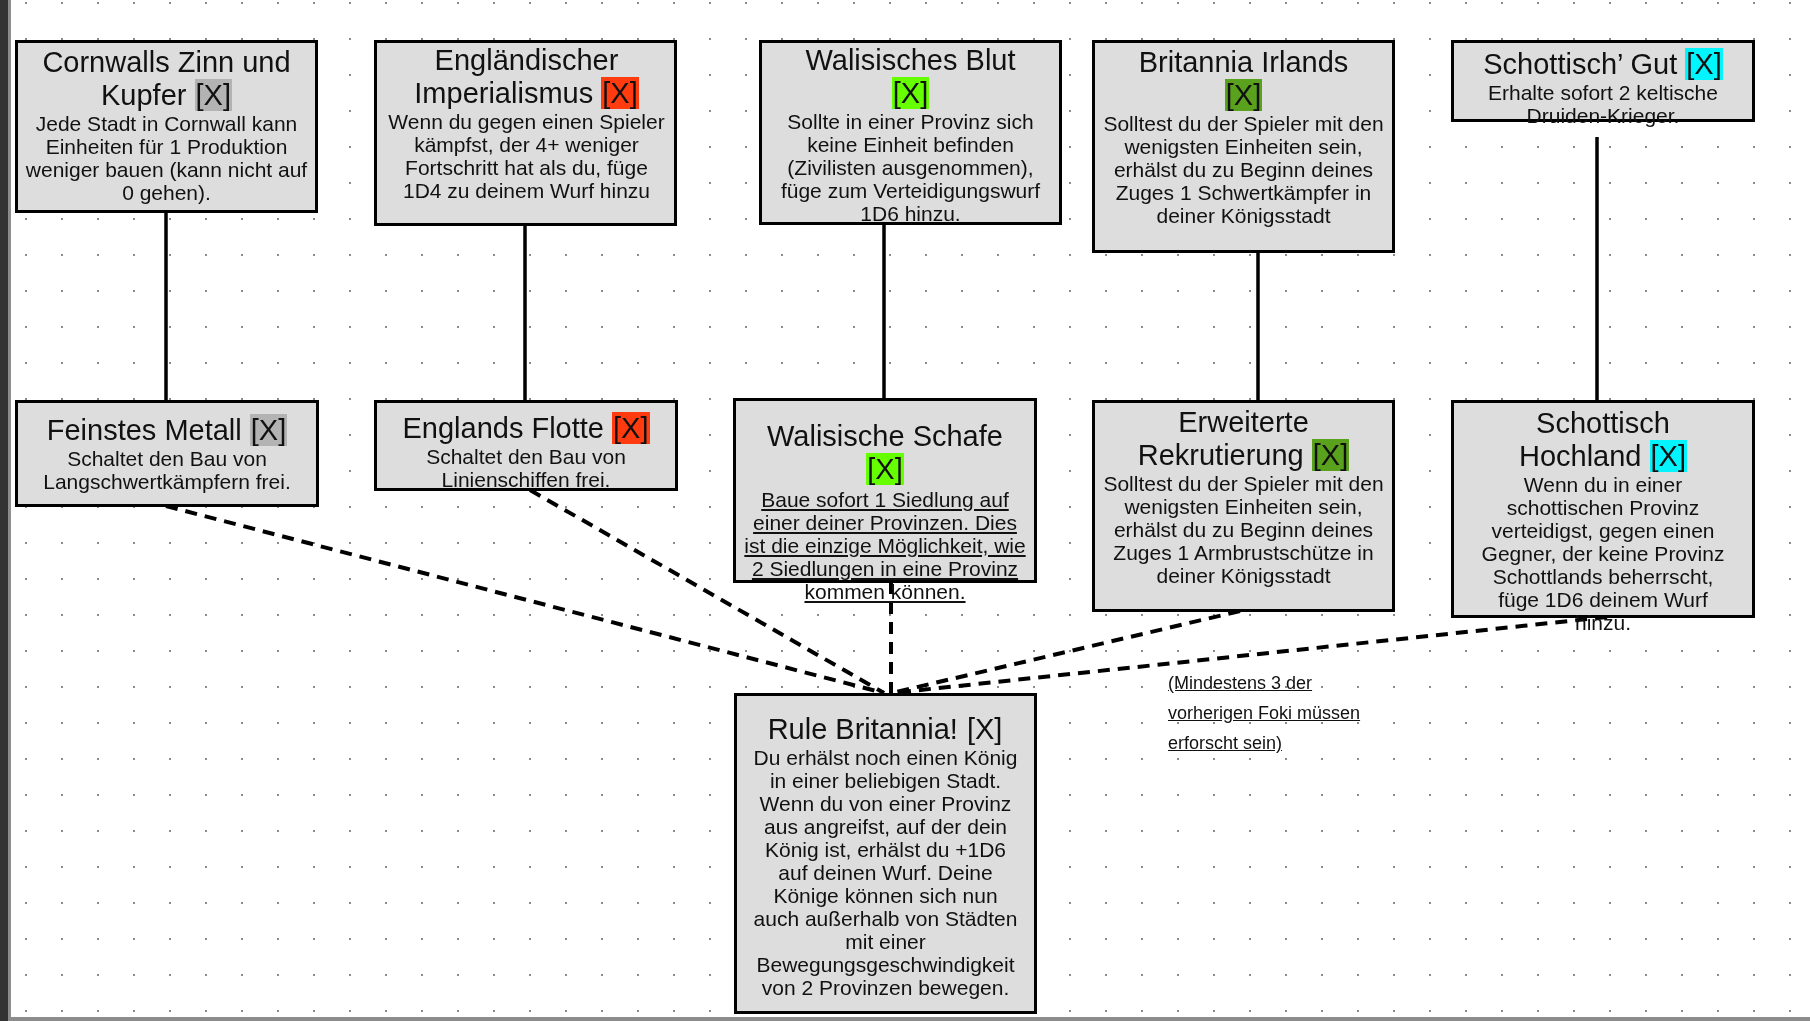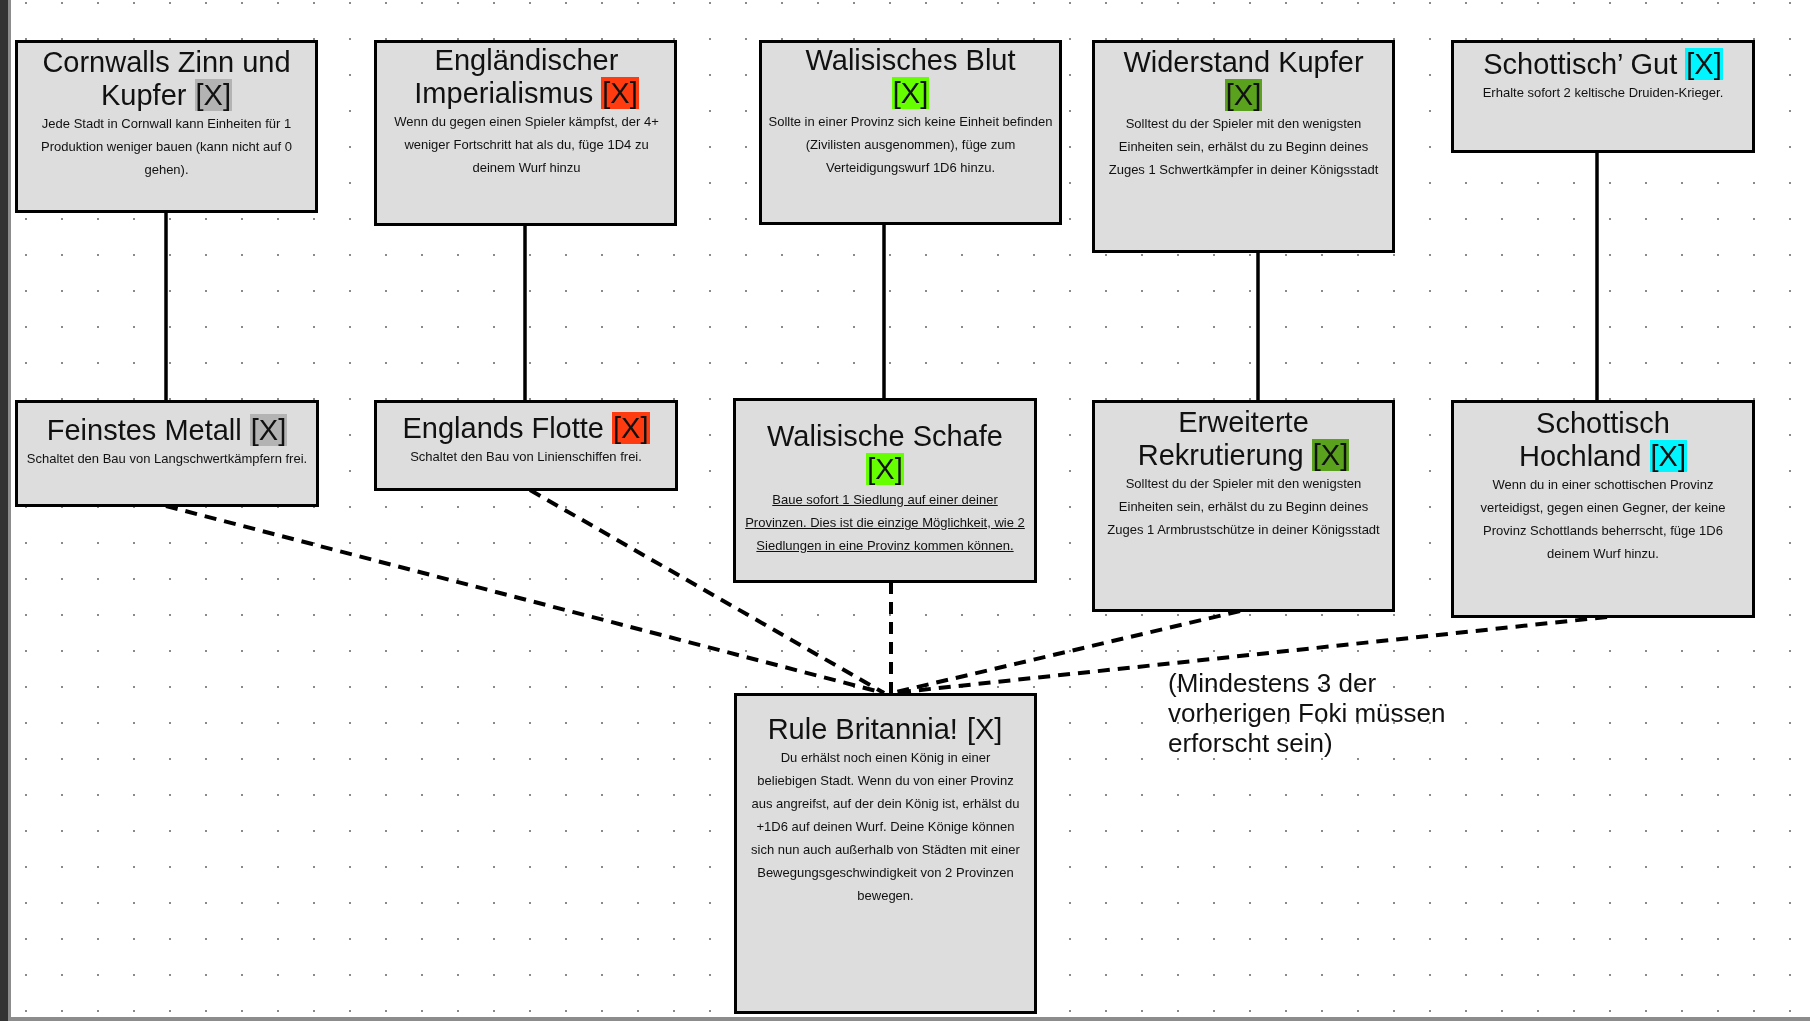--- a/index.html
+++ b/index.html
@@ -18,23 +18,23 @@
     background-position:-3px 21px;
   }
   svg.lines { position:absolute; left:0; top:0; width:1810px; height:1021px; }
   .box {
     position:absolute; box-sizing:border-box;
     background:#dddddd; border:3px solid #000;
     text-align:center; color:#111;
     padding:0 6px;
   }
   .title { font-size:29px; line-height:33px; margin-top:3px; }
-  .desc { font-size:13px; line-height:23px; }
+  .desc { font-size:21px; line-height:23px; }
   .tag { padding:0 1px; }
-  .note { position:absolute; left:1168px; top:668px; font-size:26px; line-height:30px; color:#111; }
+  .note { position:absolute; left:1168px; top:668px; font-size:18px; line-height:30px; color:#111;text-decoration:underline; }
 </style>
 </head>
 <body>
 
 <div class="left-strip"></div>
 <div class="left-border"></div>
 <div class="grid"></div>
 <div class="bottom-bar"></div>
 
 <svg class="lines" viewBox="0 0 1810 1021">
@@ -60,25 +60,25 @@
   <div class="title" style="margin-top:1px;"><span>Engländischer Imperialismus</span> <span class="tag" style="background: rgb(255, 59, 15);">[X]</span></div>
   <div class="desc">Wenn du gegen einen Spieler kämpfst, der 4+ weniger Fortschritt hat als du, füge 1D4 zu deinem Wurf hinzu</div>
 </div>
 
 <div class="box" style="left:759px; top:40px; width:303px; height:185px;">
   <div class="title" style="margin-top:1px;"><span>Walisisches Blut</span><br><span class="tag" style="background: rgb(102, 255, 0);">[X]</span></div>
   <div class="desc">Sollte in einer Provinz sich keine Einheit befinden (Zivilisten ausgenommen), füge zum Verteidigungswurf 1D6 hinzu.</div>
 </div>
 
 <div class="box" style="left:1092px; top:40px; width:303px; height:213px;">
-  <div class="title"><span>Widerstand Kupfer</span><br><span class="tag" style="background: rgb(90, 162, 30);">[X]</span></div>
+  <div class="title"><span>Britannia Irlands</span><br><span class="tag" style="background: rgb(90, 162, 30);">[X]</span></div>
   <div class="desc">Solltest du der Spieler mit den wenigsten Einheiten sein, erhälst du zu Beginn deines Zuges 1 Schwertkämpfer in deiner Königsstadt</div>
 </div>
 
-<div class="box" style="left:1451px; top:40px; width:304px; height:113px;">
+<div class="box" style="left:1451px; top:40px; width:304px; height:82px;">
   <div class="title" style="margin-top:5px;"><span>Schottisch’ Gut</span> <span class="tag" style="background: rgb(0, 245, 255);">[X]</span></div>
   <div class="desc">Erhalte sofort 2 keltische Druiden-Krieger.</div>
 </div>
 
 <div class="box" style="left:15px; top:400px; width:304px; height:107px;">
   <div class="title" style="margin-top:11px;"><span>Feinstes Metall</span> <span class="tag" style="background: rgb(179, 179, 179);">[X]</span></div>
   <div class="desc">Schaltet den Bau von Langschwertkämpfern frei.</div>
 </div>
 
 <div class="box" style="left:374px; top:400px; width:304px; height:91px;">

